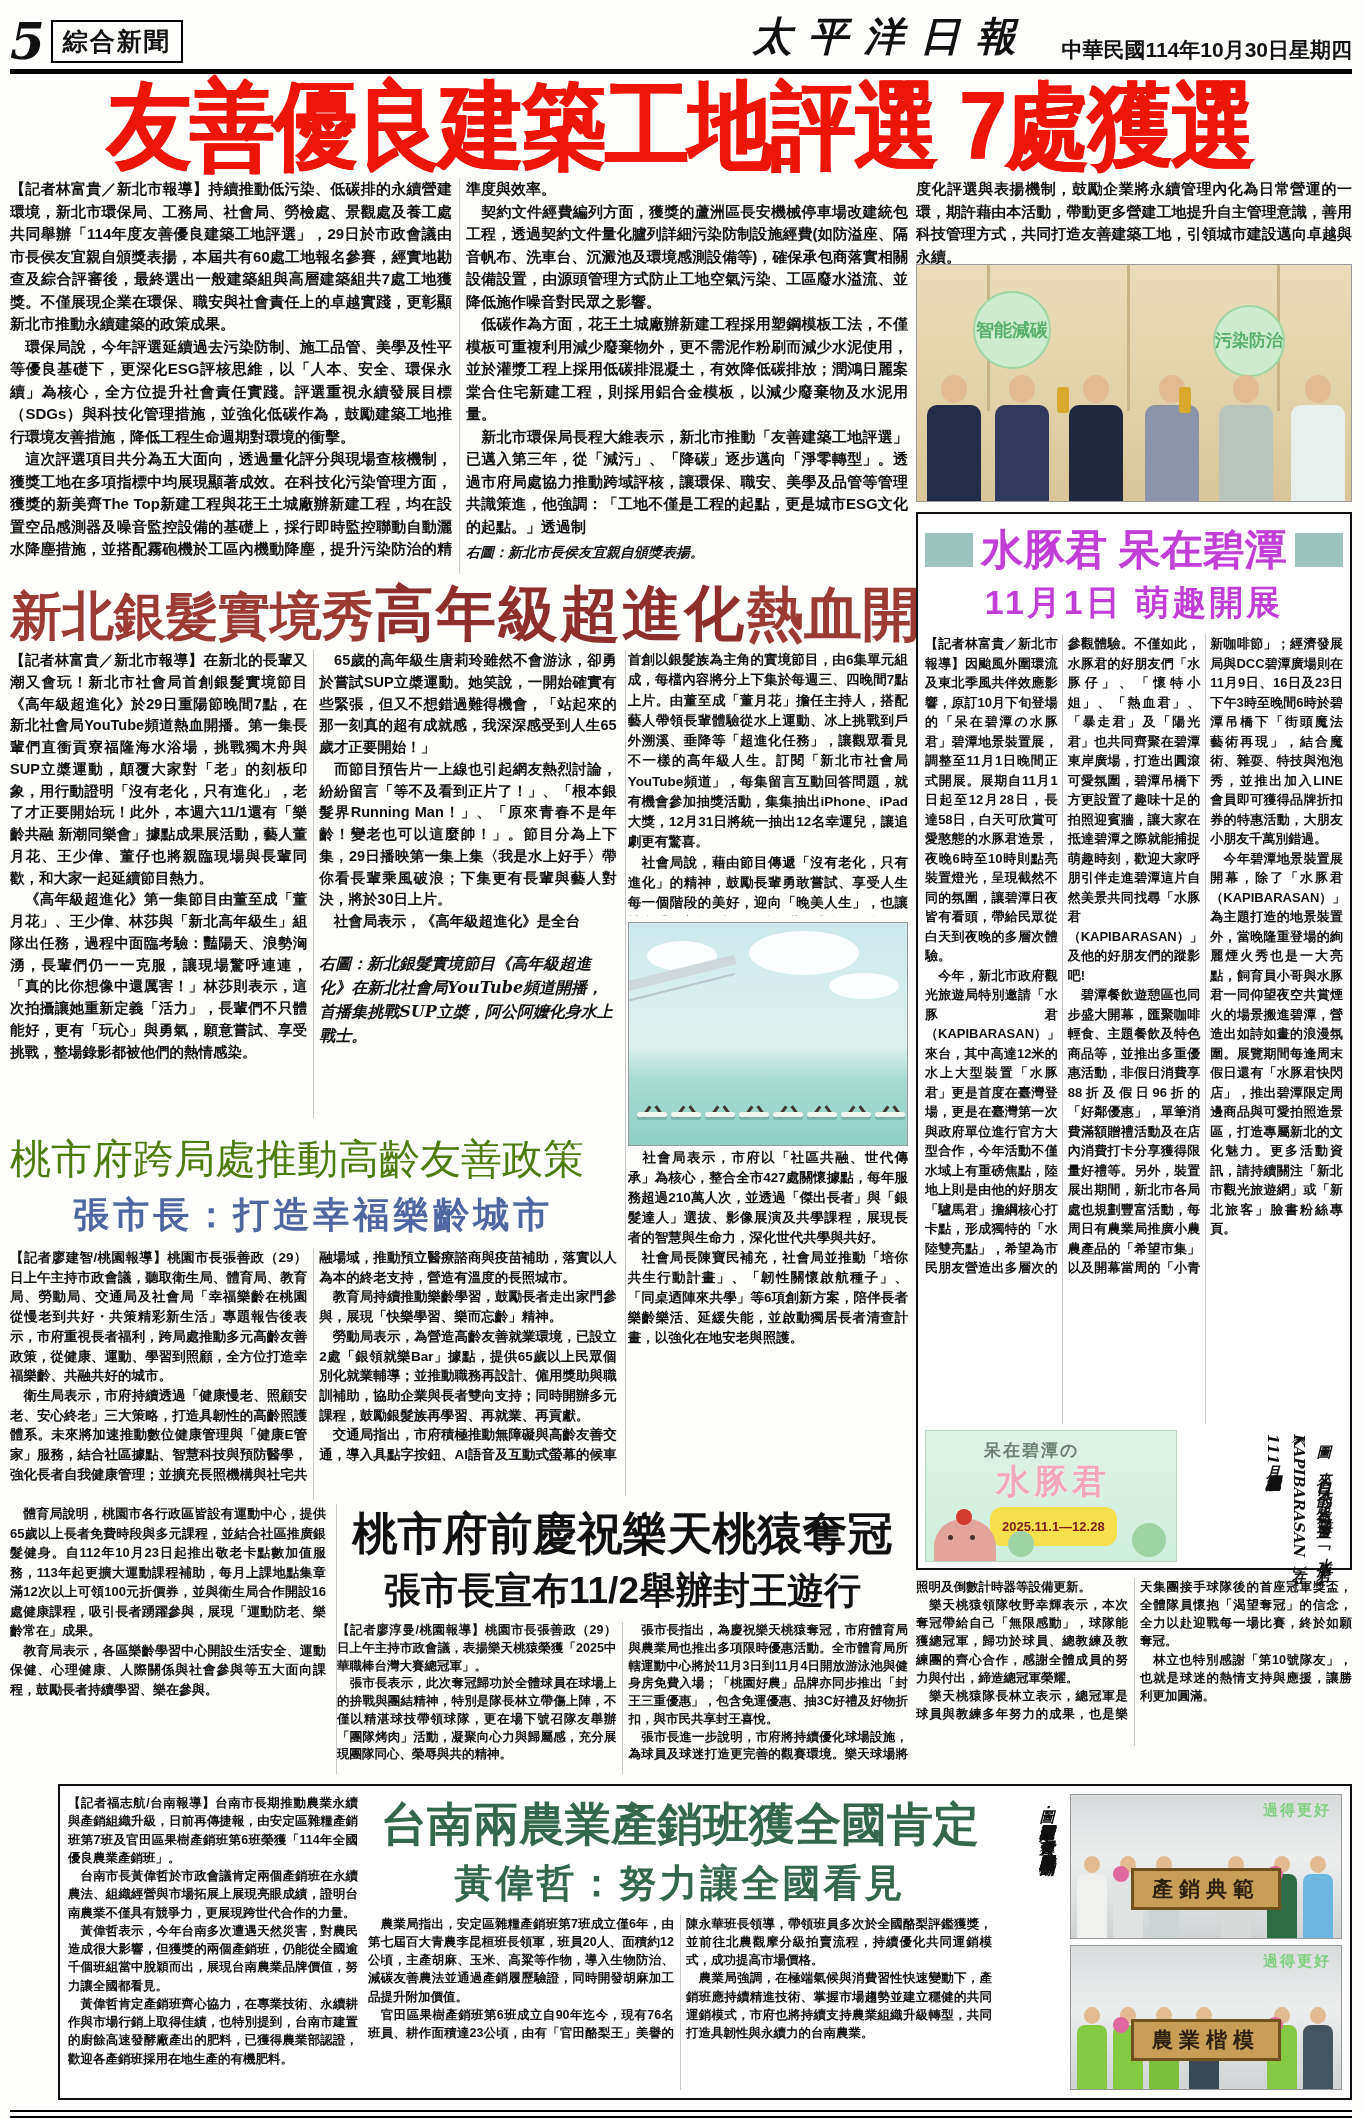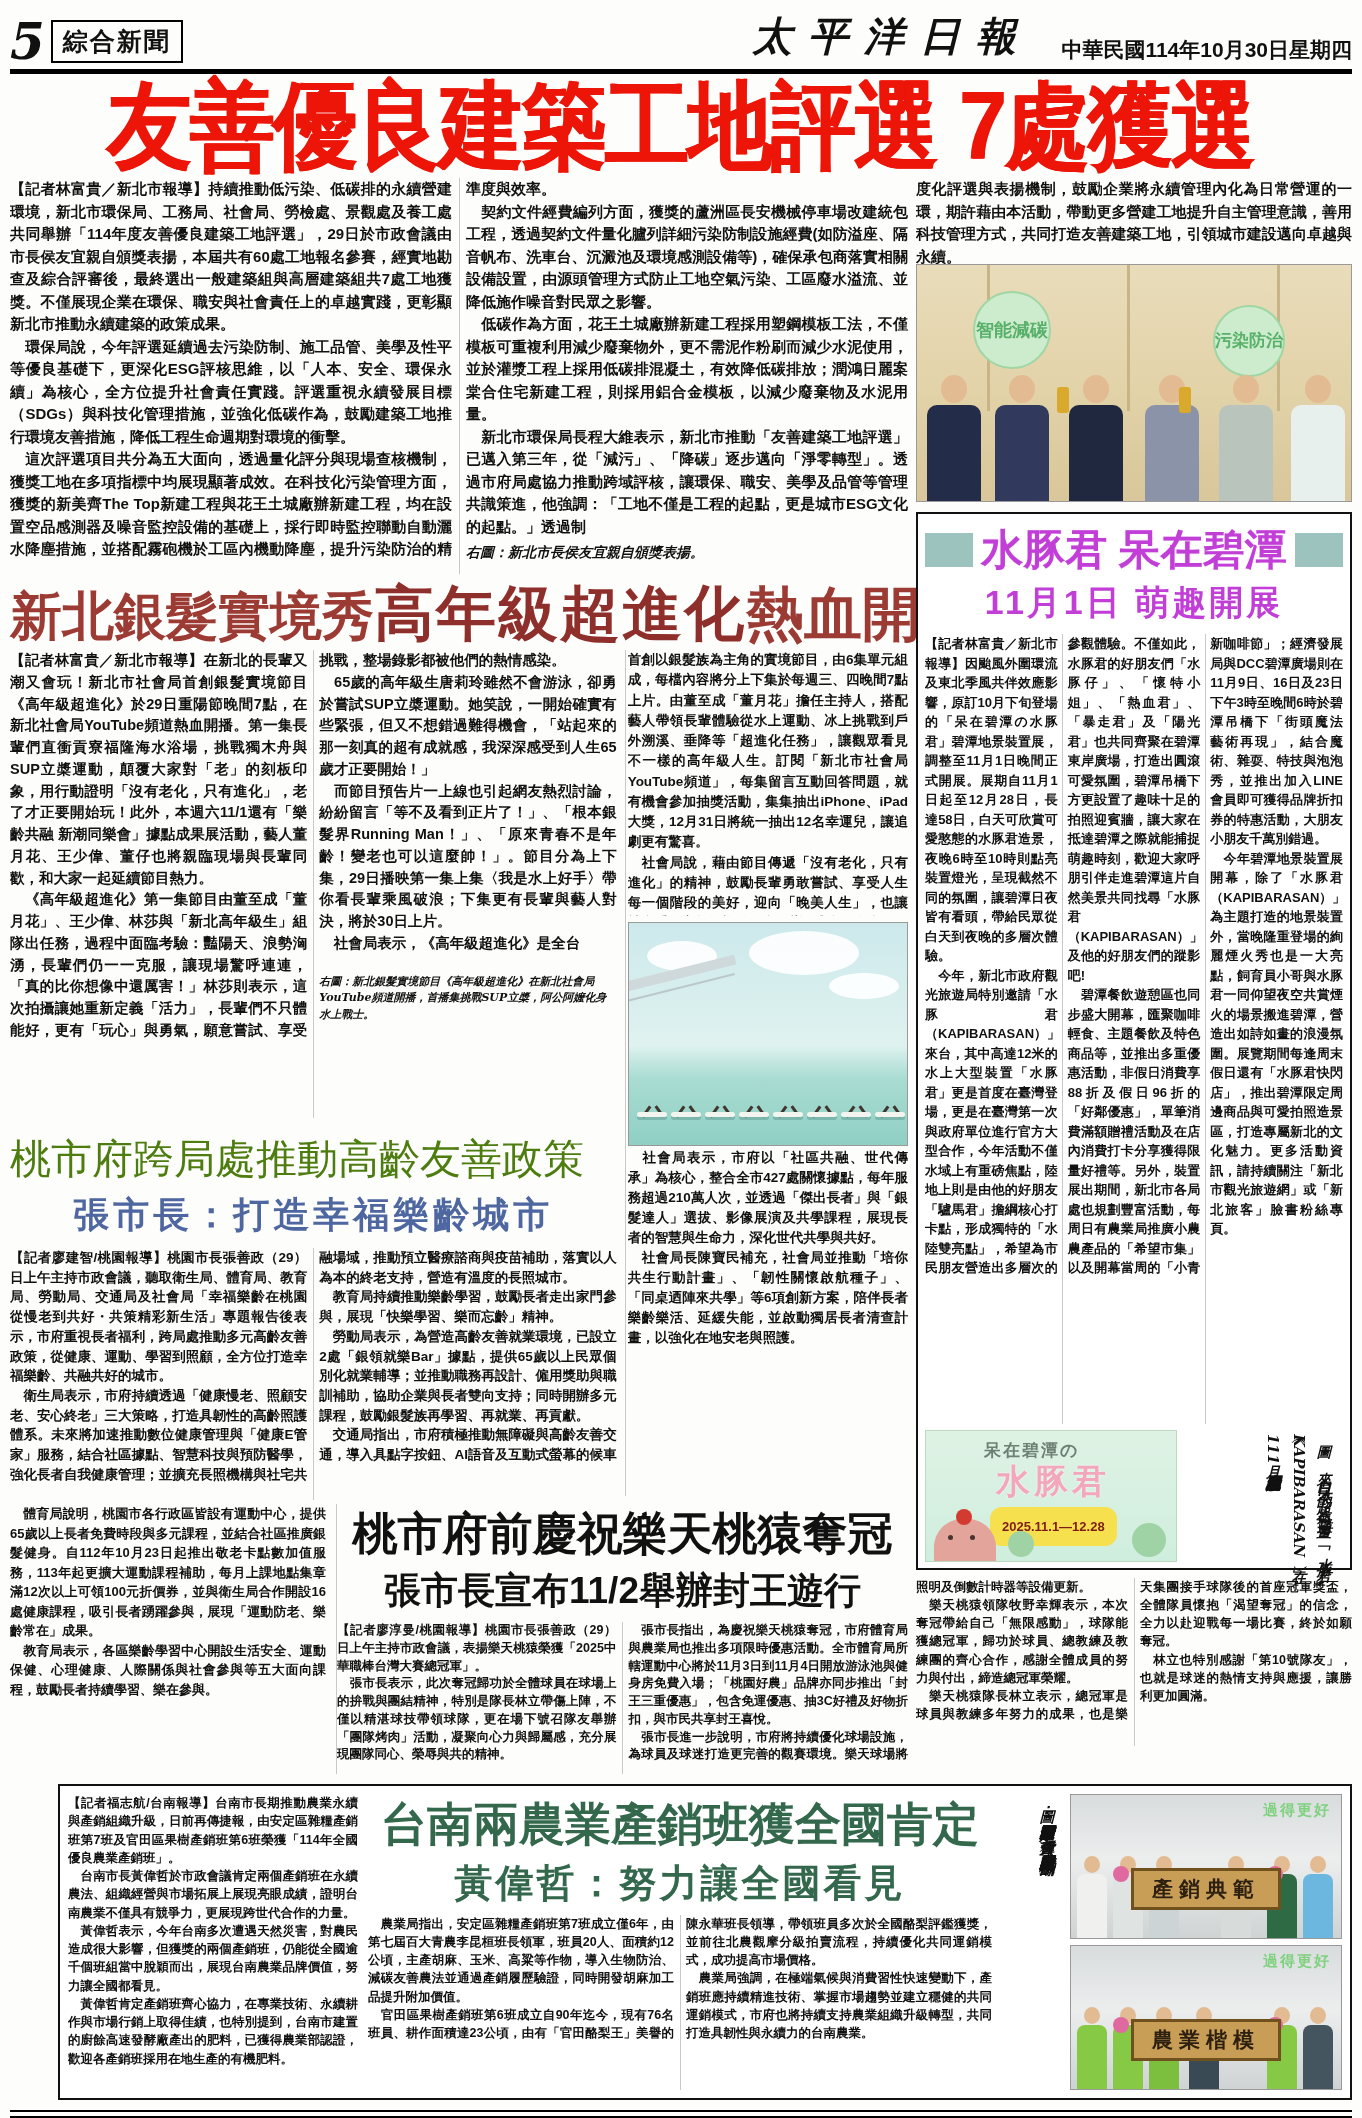--- a/index.html
+++ b/index.html
@@ -36,21 +36,21 @@
   .art1-cap { font-size:14px; margin-top:4px; }
 
   .art2-head { margin:10px 0 6px; white-space:nowrap; line-height:1; }
   .art2-head .t1 { color:#9c3a34; font-size:52px; font-weight:900; }
   .art2-head .t2 { color:#8f2f2b; font-size:60px; font-weight:900; letter-spacing:2px; }
   .art2-head .t3 { color:#9c3a34; font-size:58px; font-weight:900; }
 
   .art2-flex { display:flex; gap:8px; height:846px; }
   .art2-left { width:608px; }
   .art2-cols12 { columns:2; column-gap:12px; font-size:14.5px; line-height:1.5; height:468px; overflow:hidden; }
-  .art2-cap { font-size:11px; margin:19px 0 0 0; }
+  .art2-cap { font-size:16px; margin:19px 0 0 0; }
 
   .art3-title { color:#4d7c0f; font-size:41px; font-weight:400; margin-top:14px; white-space:nowrap; }
   .art3-sub { color:#4e67a0; font-size:36px; font-weight:900; text-align:center; letter-spacing:4px; margin:4px 0 8px; }
   .art3-body { columns:2; column-gap:12px; font-size:13.5px; line-height:1.46; height:252px; overflow:hidden; }
 
   .art2-right { width:284px; border-left:1px solid #c9c9c9; padding-left:2px; display:flex; flex-direction:column; }
   .art2-col3 { font-size:13.5px; line-height:1.5; height:266px; overflow:hidden; }
   .art3-side-bold { font-weight:800; font-size:13.5px; line-height:1.5; margin-top:6px; }
   .art3-side { font-size:13.5px; line-height:1.48; flex:1; overflow:hidden; }
 

